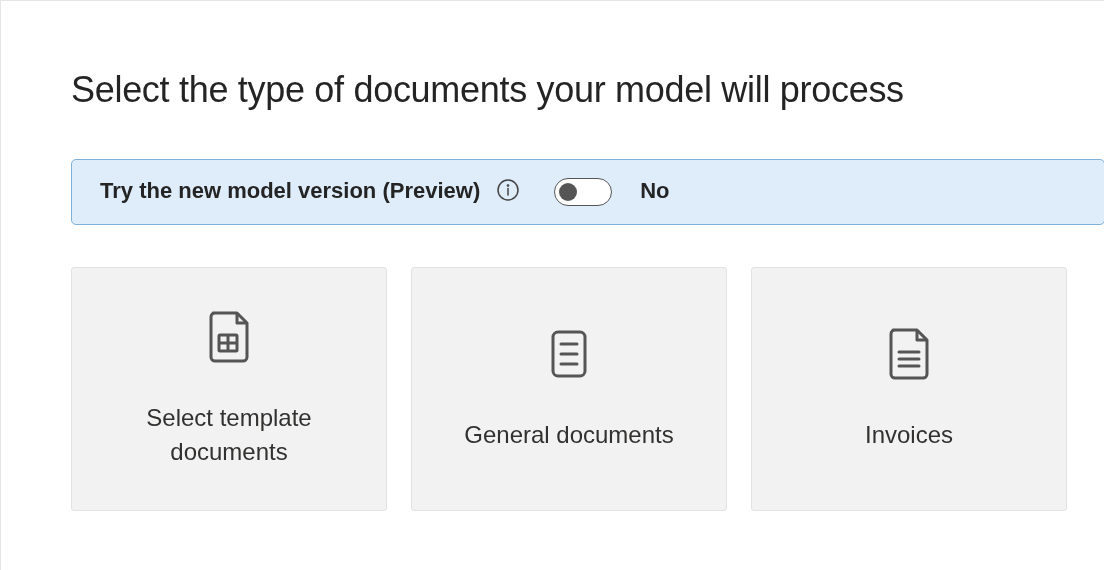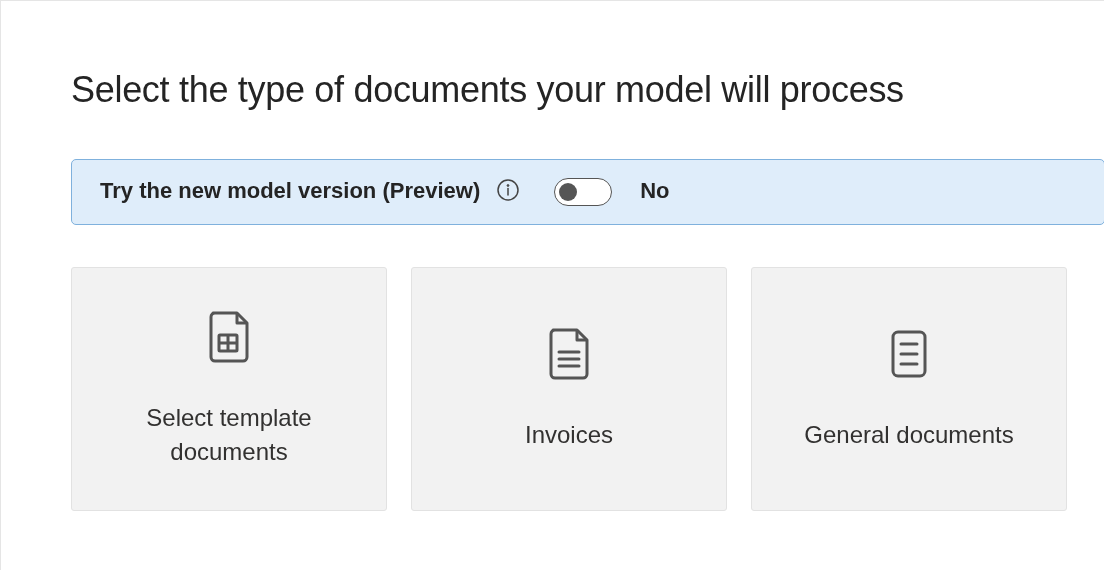--- a/index.html
+++ b/index.html
@@ -140,36 +140,36 @@
           <line x1="14" y1="34" x2="32" y2="34" stroke="#555" stroke-width="3"></line>
           <line x1="23" y1="26" x2="23" y2="42" stroke="#555" stroke-width="3"></line>
         </svg>
       </div>
       <div class="card-label">Select template documents</div>
     </div>
 
     <div class="card">
       <div class="card-icon">
         <svg width="48" height="56" viewBox="0 0 48 56" fill="none">
+          <rect x="8" y="6" width="32" height="44" rx="5" stroke="#555" stroke-width="3" fill="none"></rect>
+          <line x1="16" y1="18" x2="32" y2="18" stroke="#555" stroke-width="3" stroke-linecap="round"></line>
+          <line x1="16" y1="28" x2="32" y2="28" stroke="#555" stroke-width="3" stroke-linecap="round"></line>
+          <line x1="16" y1="38" x2="32" y2="38" stroke="#555" stroke-width="3" stroke-linecap="round"></line>
+        </svg>
+      </div>
+      <div class="card-label">General documents</div>
+    </div>
+
+    <div class="card">
+      <div class="card-icon">
+        <svg width="48" height="56" viewBox="0 0 48 56" fill="none">
           <path d="M8 4 H32 L42 14 V48 C42 50.2 40.2 52 38 52 H10 C7.8 52 6 50.2 6 48 V8 C6 5.8 7.8 4 10 4 Z" stroke="#555" stroke-width="3" fill="none" stroke-linejoin="round"></path>
           <path d="M32 4 V14 H42" stroke="#555" stroke-width="3" fill="none" stroke-linejoin="round"></path>
           <line x1="14" y1="26" x2="34" y2="26" stroke="#555" stroke-width="3" stroke-linecap="round"></line>
           <line x1="14" y1="33" x2="34" y2="33" stroke="#555" stroke-width="3" stroke-linecap="round"></line>
           <line x1="14" y1="40" x2="34" y2="40" stroke="#555" stroke-width="3" stroke-linecap="round"></line>
         </svg>
       </div>
       <div class="card-label">Invoices</div>
     </div>
 
-    <div class="card">
-      <div class="card-icon">
-        <svg width="48" height="56" viewBox="0 0 48 56" fill="none">
-          <rect x="8" y="6" width="32" height="44" rx="5" stroke="#555" stroke-width="3" fill="none"></rect>
-          <line x1="16" y1="18" x2="32" y2="18" stroke="#555" stroke-width="3" stroke-linecap="round"></line>
-          <line x1="16" y1="28" x2="32" y2="28" stroke="#555" stroke-width="3" stroke-linecap="round"></line>
-          <line x1="16" y1="38" x2="32" y2="38" stroke="#555" stroke-width="3" stroke-linecap="round"></line>
-        </svg>
-      </div>
-      <div class="card-label">General documents</div>
-    </div>
-
   </div>
 </div>
 
 </body></html>

